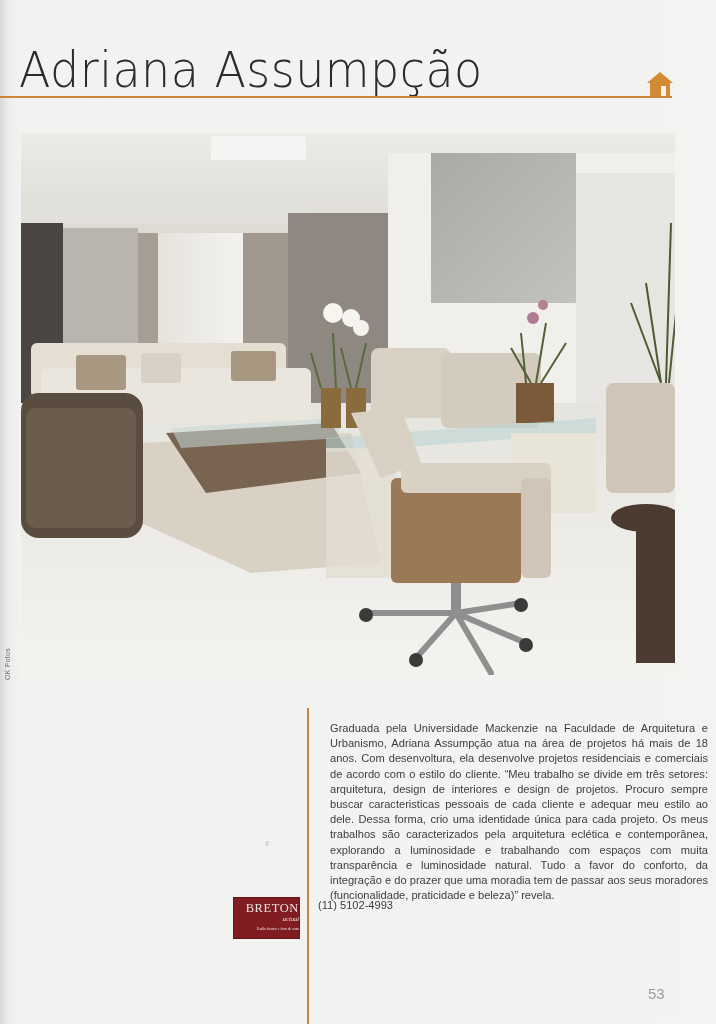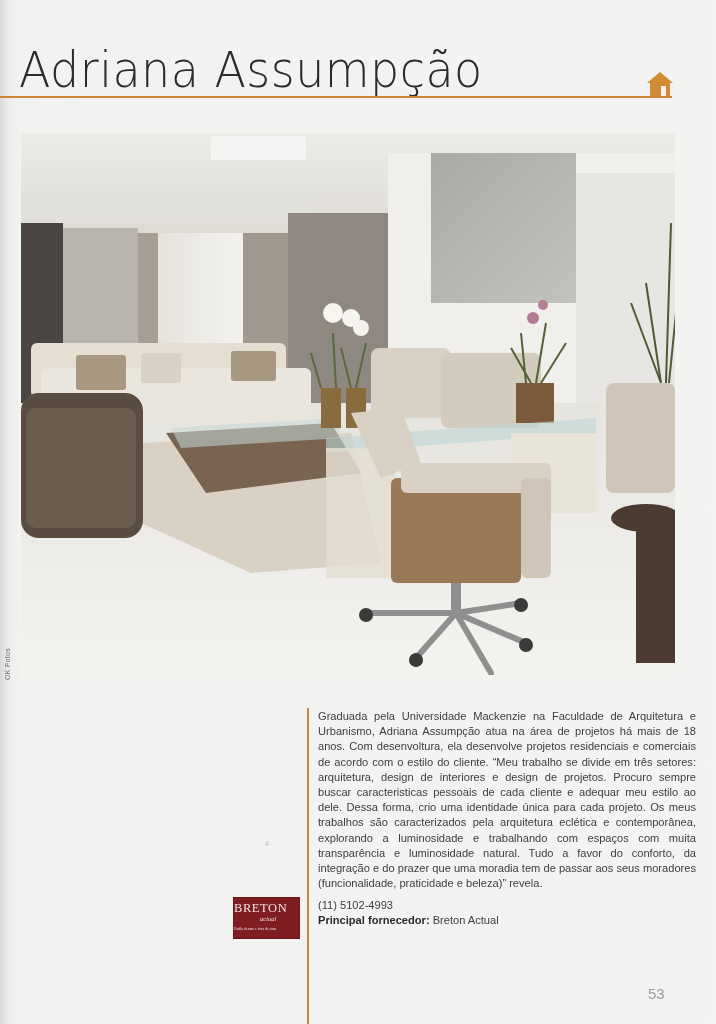--- a/index.html
+++ b/index.html
@@ -34,33 +34,33 @@
       letter-spacing: 0.3px;
     }
 
     .vline {
       position: absolute; left: 307px; top: 708px; width: 2px; height: 316px;
       background: #c8873a;
     }
     .body-text {
       position: absolute; left: 318px; top: 709px; width: 378px;
       font-size: 11.1px; line-height: 15.2px; color: #3d3d3d;
-      text-align: justify; margin: 0;
+      text-align: justify; margin: 12px;
       hyphens: manual;
     }
     .contact {
       position: absolute; left: 318px; top: 898px; width: 380px;
       font-size: 11.1px; line-height: 14.6px; color: #3d3d3d;
     }
     .contact div { white-space: nowrap; }
     .contact b { font-weight: bold; color: #2a2a2a; }
 
     .breton {
       position: absolute; left: 234px; top: 898px; width: 65px; height: 40px;
-      background: #7f1d22; color: #f0e4e2; text-align: left;
+      background: #7f1d22; color: #f0e4e2; text-align: right;
       box-shadow: 0 0 0 1px #6c1519;
     }
     .breton .b-name { font-family: "Liberation Serif", serif; font-size: 12.5px; letter-spacing: 0.6px; line-height: 13px; padding-top: 4px; }
     .breton .b-sub { font-family: "Liberation Serif", serif; font-style: italic; font-size: 6.5px; line-height: 7px; padding-left: 26px; }
     .breton .b-tag { font-family: "Liberation Serif", serif; font-size: 3.9px; line-height: 5px; margin-top: 5px; white-space: nowrap; }
 
     .small-mark { position: absolute; left: 265px; top: 841px; font-size: 6px; color: #9a9a9a; }
     .page-num { position: absolute; left: 648px; top: 985px; font-size: 15px; color: #9c9c9c; }
   </style>
 </head>
@@ -164,21 +164,20 @@
   </svg>
 </div>
 <div class="photo-credit">OK Fotos</div>
 
 <div class="vline"></div>
 
 <p class="body-text">Graduada pela Universidade Mackenzie na Faculdade de Arquitetura e Urbanismo, Adriana Assumpção atua na área de projetos há mais de 18 anos. Com desenvoltura, ela desenvolve projetos residenciais e comerciais de acordo com o estilo do cliente. “Meu trabalho se divide em três setores: arquitetura, design de interiores e design de projetos. Procuro sempre buscar caracteristicas pessoais de cada cliente e adequar meu estilo ao dele. Dessa forma, crio uma identidade única para cada projeto. Os meus trabalhos são caracterizados pela arquitetura eclética e contemporânea, explorando a luminosidade e trabalhando com espaços com muita transparência e luminosidade natural. Tudo a favor do conforto, da integração e do prazer que uma moradia tem de passar aos seus moradores (funcionalidade, praticidade e beleza)” revela.</p>
 
 <div class="contact">
   <div>(11) 5102-4993</div>
-  <div><b>Principal fornecedor:</b> <span>Breton Actual</span></div>
 </div>
 
 <div class="breton">
   <div class="b-name">BRETON</div>
   <div class="b-sub">actual</div>
   <div class="b-tag">Estilo dentro e fora de casa</div>
 </div>
 
 <div class="small-mark">©</div>
 <div class="page-num">53</div>

